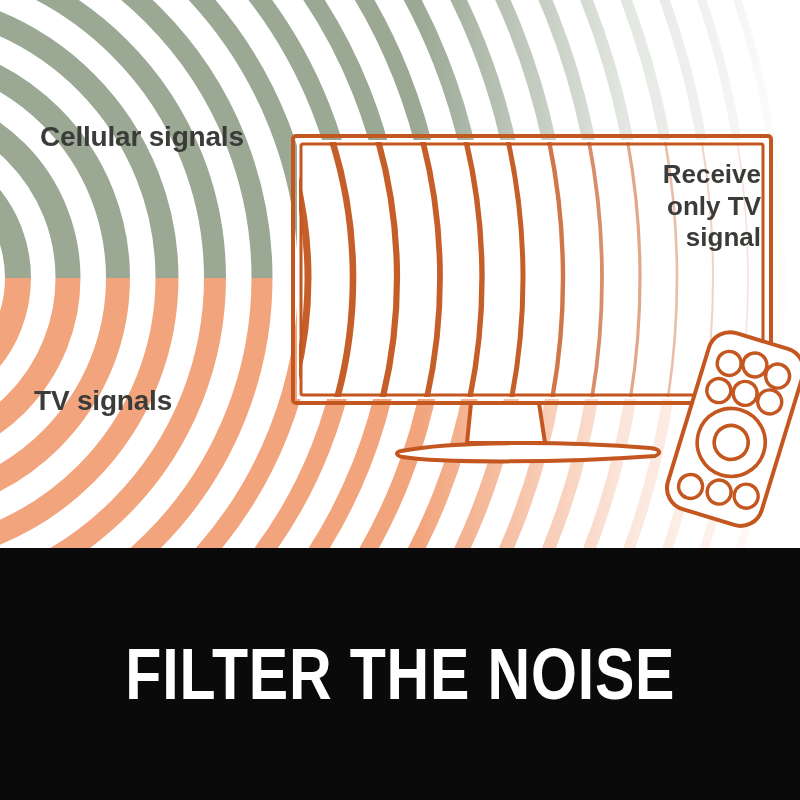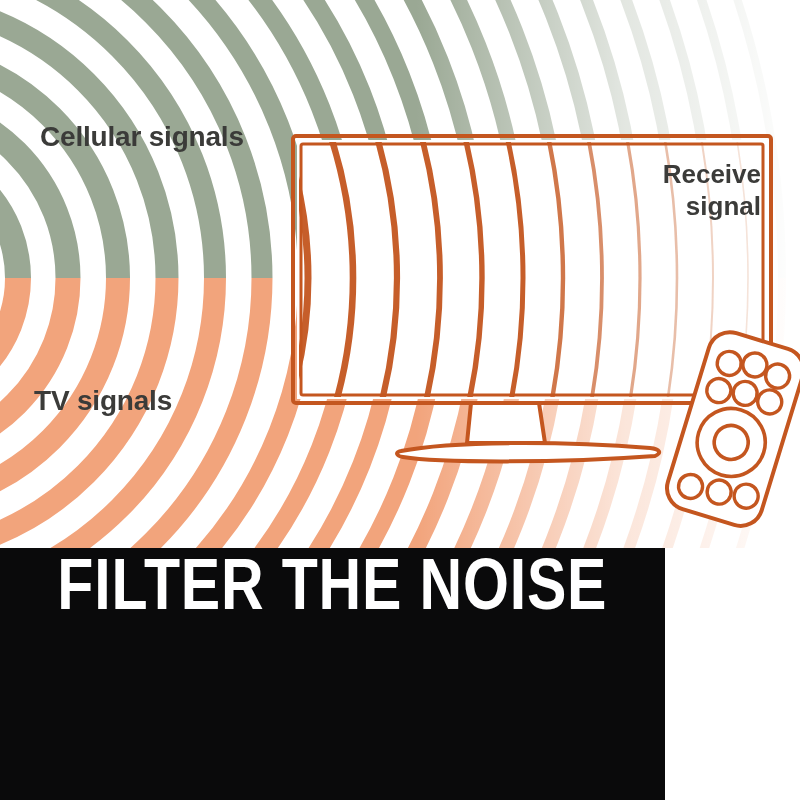--- a/index.html
+++ b/index.html
@@ -70,24 +70,25 @@
     font-size: 26px;
     line-height: 1.22;
   }
   #tv-caption span { display: block; }
 
   
   #banner {
     position: absolute;
     left: 0;
     top: 548px;
-    width: 665px;
+    width: 800px;
     height: 252px;
     background: #0a0a0b;
     display: flex;
+    align-items: center;
     justify-content: center;
   }
   #banner-title {
     color: #ffffff;
     font-weight: bold;
     font-size: 72px;
     letter-spacing: 1px;
     line-height: 1;
     transform: scaleX(0.82);
     transform-origin: center center;
@@ -218,20 +219,21 @@
           <g fill="none" stroke="#c4561f" stroke-width="3.4">
             <circle cx="709" cy="497" r="12"></circle>
             <circle cx="738" cy="494" r="12"></circle>
             <circle cx="765" cy="490" r="12"></circle>
           </g>
         </g>
       </svg>
 
       <div id="tv-caption">
         <span>Receive</span>
+        <span>only TV</span>
         <span>signal</span>
       </div>
     </div>
   </div>
 
   <div id="banner">
     <div id="banner-title">FILTER THE NOISE</div>
   </div>
 
 </div>

